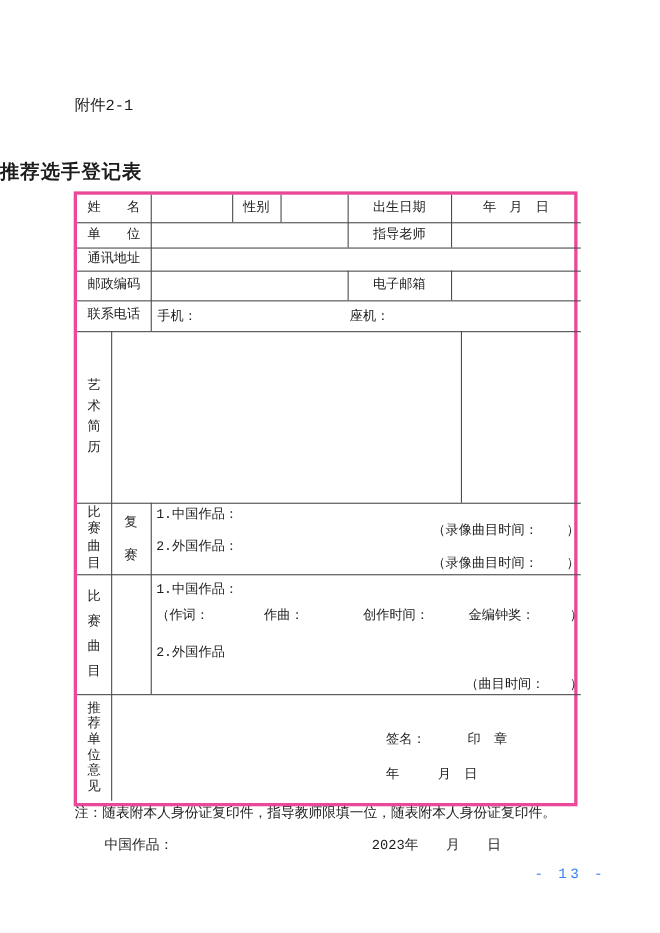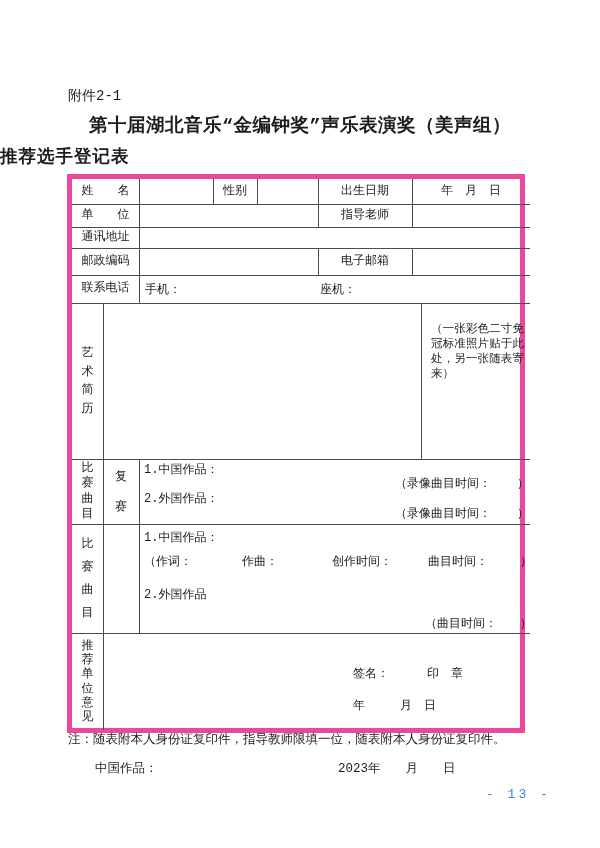--- a/index.html
+++ b/index.html
@@ -33,21 +33,21 @@
     width: 100%;
     text-align: left;
     font-size: 17.5px;
     font-weight: bold;
     letter-spacing: 1px;
   }
   .ftable {
     position: absolute;
     left: 67px; top: 174px;
     width: 458px; height: 559px;
-    border: 5px solid #ec4899;
+    border: 3px solid #ec4899;
     font-size: 12px;
   }
   .hline, .vline { position: absolute; background: #4d4d4d; }
   .hline { height: 1px; }
   .vline { width: 1px; }
   .cell {
     position: absolute;
     display: flex;
     align-items: center;
     justify-content: center;
@@ -83,21 +83,20 @@
     letter-spacing: 3px;
     color: #3b82f6;
   }
 </style>
 </head>
 <body>
 
 <div class="page">
 
   <div class="attachment">附件2-1</div>
-  <div class="title">第十届湖北音乐“金编钟奖”声乐表演奖（美声组）</div>
   <div class="subtitle">推荐选手登记表</div>
 
   <div class="ftable">
 
     <div class="hline" style="left:0;top:25px;width:458px"></div>
     <div class="hline" style="left:0;top:48px;width:458px"></div>
     <div class="hline" style="left:0;top:69px;width:458px"></div>
     <div class="hline" style="left:0;top:96px;width:458px"></div>
     <div class="hline" style="left:0;top:124px;width:458px"></div>
     <div class="hline" style="left:0;top:280px;width:458px"></div>
@@ -128,21 +127,20 @@
     <div class="cell" style="left:0;top:69px;width:67px;height:27px">邮政编码</div>
     <div class="cell" style="left:246px;top:69px;width:94px;height:27px">电子邮箱</div>
 
     <div class="cell" style="left:0;top:96px;width:67px;height:28px">联系电话</div>
     <div class="ftxt" style="left:73px;top:104px">手机：</div>
     <div class="ftxt" style="left:248px;top:104px">座机：</div>
 
     <div class="cell" style="left:0;top:124px;width:31px;height:156px">
       <div class="vtext" style="line-height:18.5px">艺术简历</div>
     </div>
-    <div class="photo-note">（一张彩色二寸免冠标准照片贴于此处，另一张随表寄来）</div>
 
     <div class="cell" style="left:0;top:280px;width:31px;height:65px">
       <div class="vtext" style="line-height:15.2px">比赛曲目</div>
     </div>
     <div class="cell" style="left:31px;top:280px;width:36px;height:65px">
       <div class="vtext" style="line-height:30px">复赛</div>
     </div>
     <div class="ftxt" style="left:72px;top:284px">1.中国作品：</div>
     <div class="ftxt" style="left:323px;top:298px">（录像曲目时间：</div>
     <div class="ftxt" style="left:445px;top:298px">）</div>
@@ -150,21 +148,21 @@
     <div class="ftxt" style="left:323px;top:328px">（录像曲目时间：</div>
     <div class="ftxt" style="left:445px;top:328px">）</div>
 
     <div class="cell" style="left:0;top:345px;width:31px;height:109px">
       <div class="vtext" style="line-height:23px">比赛曲目</div>
     </div>
     <div class="ftxt" style="left:72px;top:352px">1.中国作品：</div>
     <div class="ftxt" style="left:72px;top:376px">（作词：</div>
     <div class="ftxt" style="left:170px;top:376px">作曲：</div>
     <div class="ftxt" style="left:260px;top:376px">创作时间：</div>
-    <div class="ftxt" style="left:356px;top:376px">曲目时间：</div>
+    <div class="ftxt" style="left:356px;top:376px">金编钟奖：</div>
     <div class="ftxt" style="left:448px;top:376px">）</div>
     <div class="ftxt" style="left:72px;top:409px">2.外国作品</div>
     <div class="ftxt" style="left:353px;top:438px">（曲目时间：</div>
     <div class="ftxt" style="left:448px;top:438px">）</div>
 
     <div class="cell" style="left:0;top:454px;width:31px;height:97px">
       <div class="vtext" style="line-height:14.2px">推荐单位意见</div>
     </div>
     <div class="ftxt" style="left:281px;top:488px">签名：</div>
     <div class="ftxt" style="left:355px;top:488px">印　章</div>

